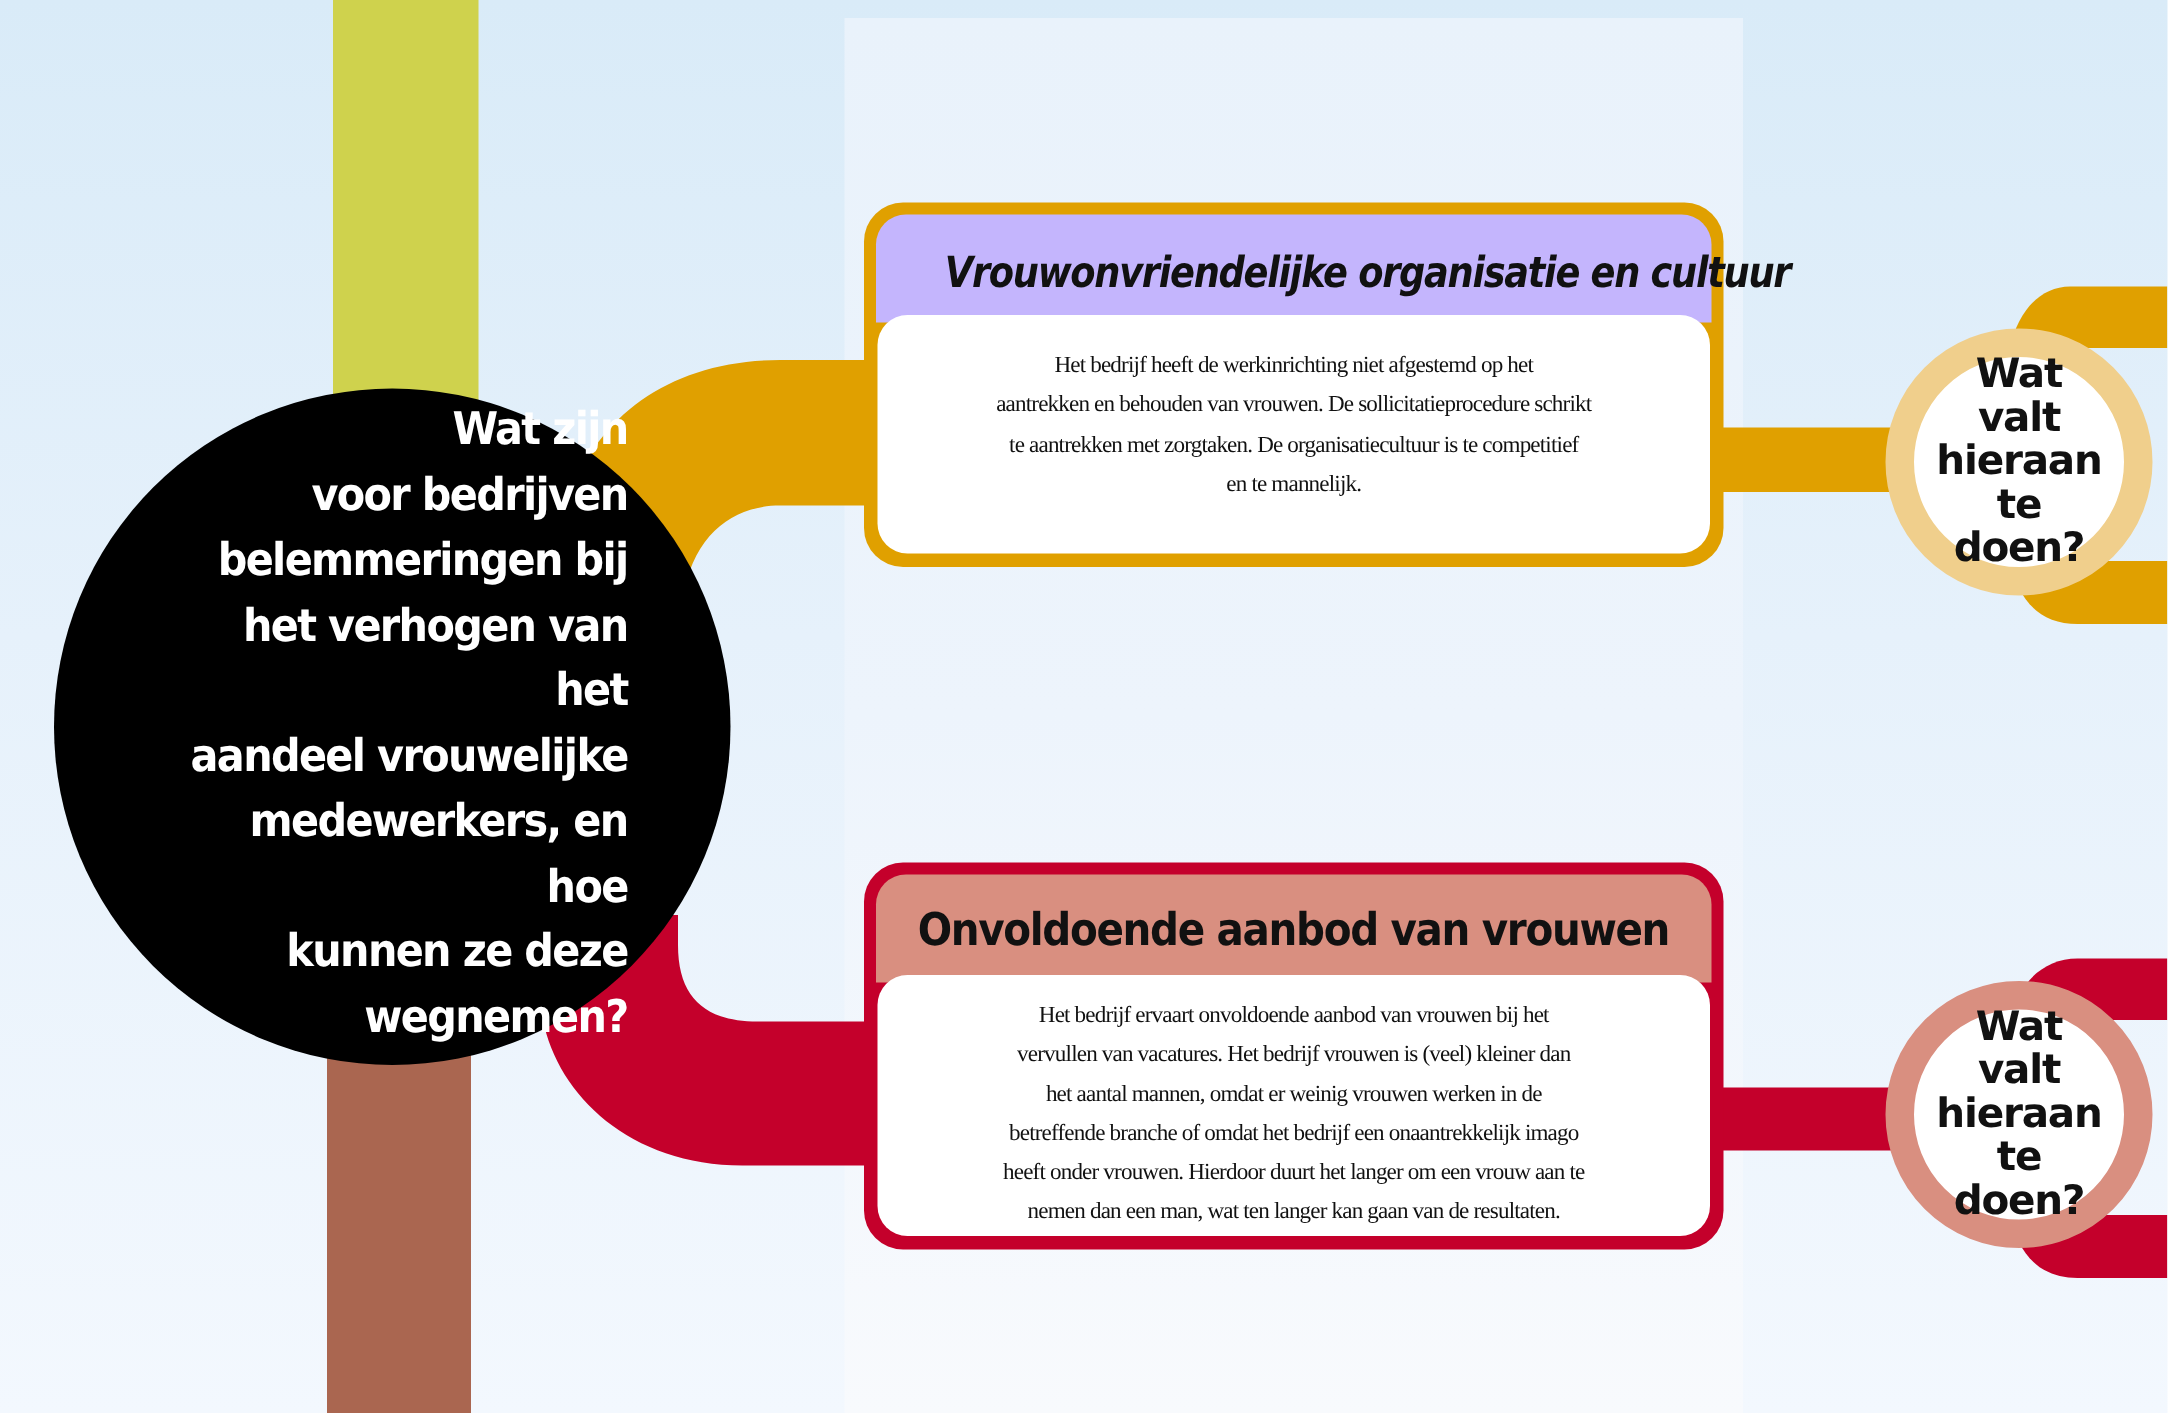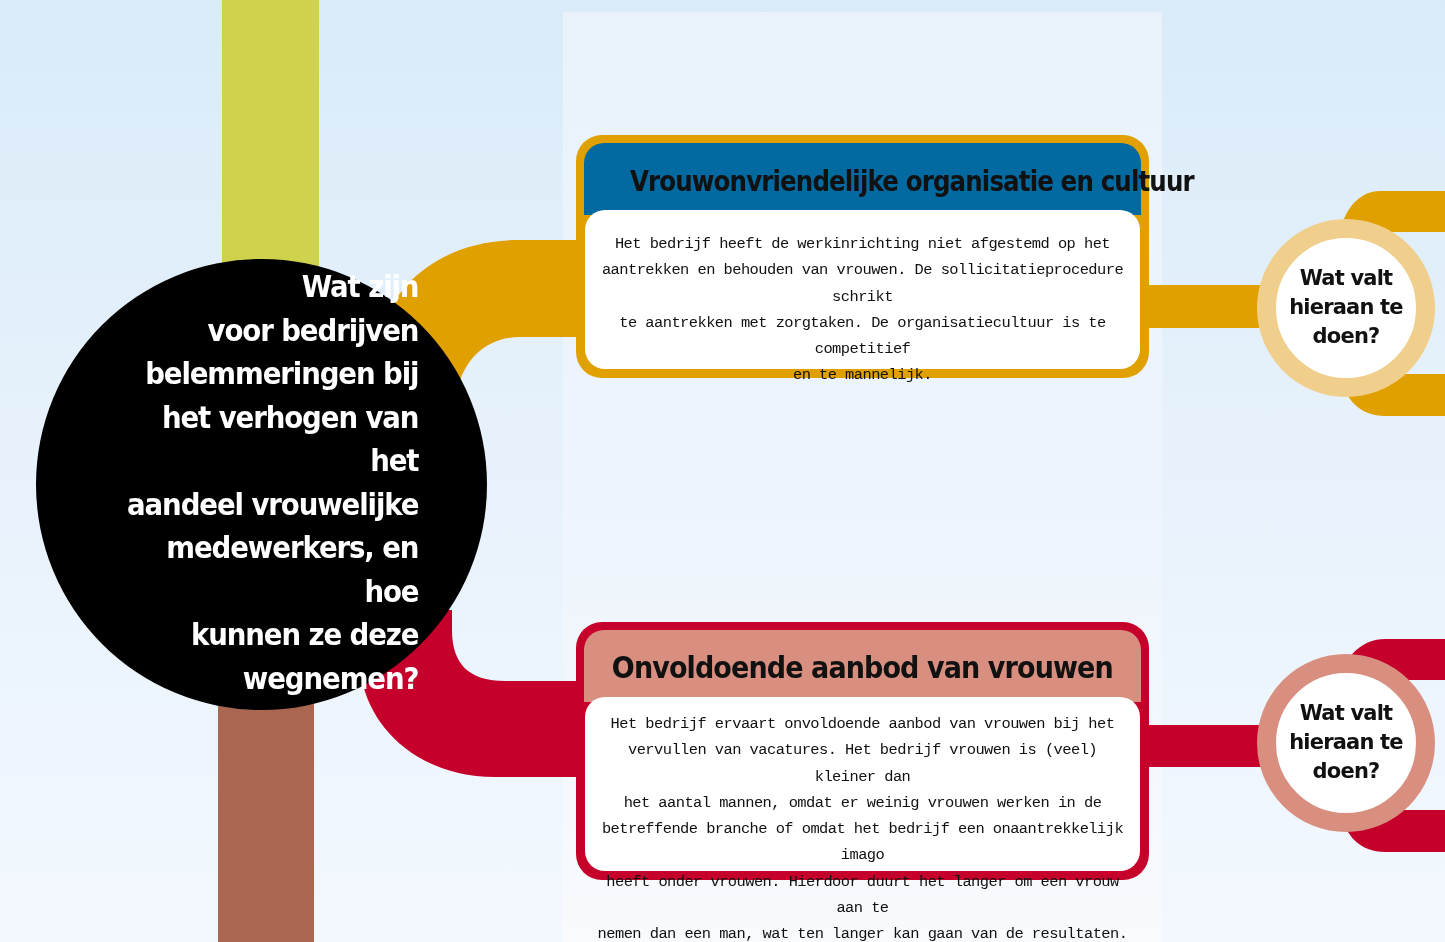--- a/index.html
+++ b/index.html
@@ -60,55 +60,55 @@
       font-weight: bold;
       color: #111111;
       letter-spacing: -1px;
     }
     .box-body {
       position: absolute;
       left: 9px; right: 9px; bottom: 9px;
       background: #ffffff;
       border-radius: 20px;
       text-align: center;
-      font-family: Liberation Mono, monospace;
+      font-family: Liberation Serif, serif;
       font-size: 15.4px;
       line-height: 26.3px;
       color: #111111;
       letter-spacing: -0.55px;
       box-sizing: border-box;
     }
 
     .box-orange { left: 576px; top: 135px; width: 573px; height: 243px; background: #e0a000; }
-    .box-orange .box-header { background: #0369a1; height: 72px; }
+    .box-orange .box-header { background: #c4b5fd; height: 72px; font-style: italic; }
     .box-orange .header-text { font-size: 28.5px; line-height: 78px; display: inline-block; transform: scaleX(0.86); white-space: nowrap; }
     .box-orange .box-body { top: 75px; padding: 21px 10px 0 10px; }
 
-    .box-red { left: 576px; top: 575px; width: 573px; height: 258px; background: #c4002b; margin-top: 47px; }
+    .box-red { left: 576px; top: 575px; width: 573px; height: 258px; background: #c4002b; }
     .box-red .box-header { background: #d98f80; height: 72px; }
     .box-red .header-text { font-size: 30px; line-height: 76px; display: inline-block; transform: scaleX(0.9); white-space: nowrap; }
     .box-red .box-body { top: 75px; padding: 14px 10px 0 10px; }
 
     .action-circle {
       position: absolute;
       width: 178px; height: 178px;
       border-radius: 50%;
       box-sizing: border-box;
       background: #ffffff;
       display: flex;
       align-items: center;
       justify-content: center;
       text-align: center;
     }
     .action-orange { left: 1257px; top: 219px; border: 19px solid #f0cf8c; }
     .action-red { left: 1257px; top: 654px; border: 19px solid #d98f80; }
     .action-text {
       font-family: "DejaVu Sans", sans-serif;
       font-weight: bold;
-      font-size: 21px;
+      font-size: 27px;
       line-height: 29px;
       color: #111111;
       letter-spacing: -0.8px;
       width: 120px;
       margin-top: -2px;
     }
   </style>
 </head>
 <body>
 

